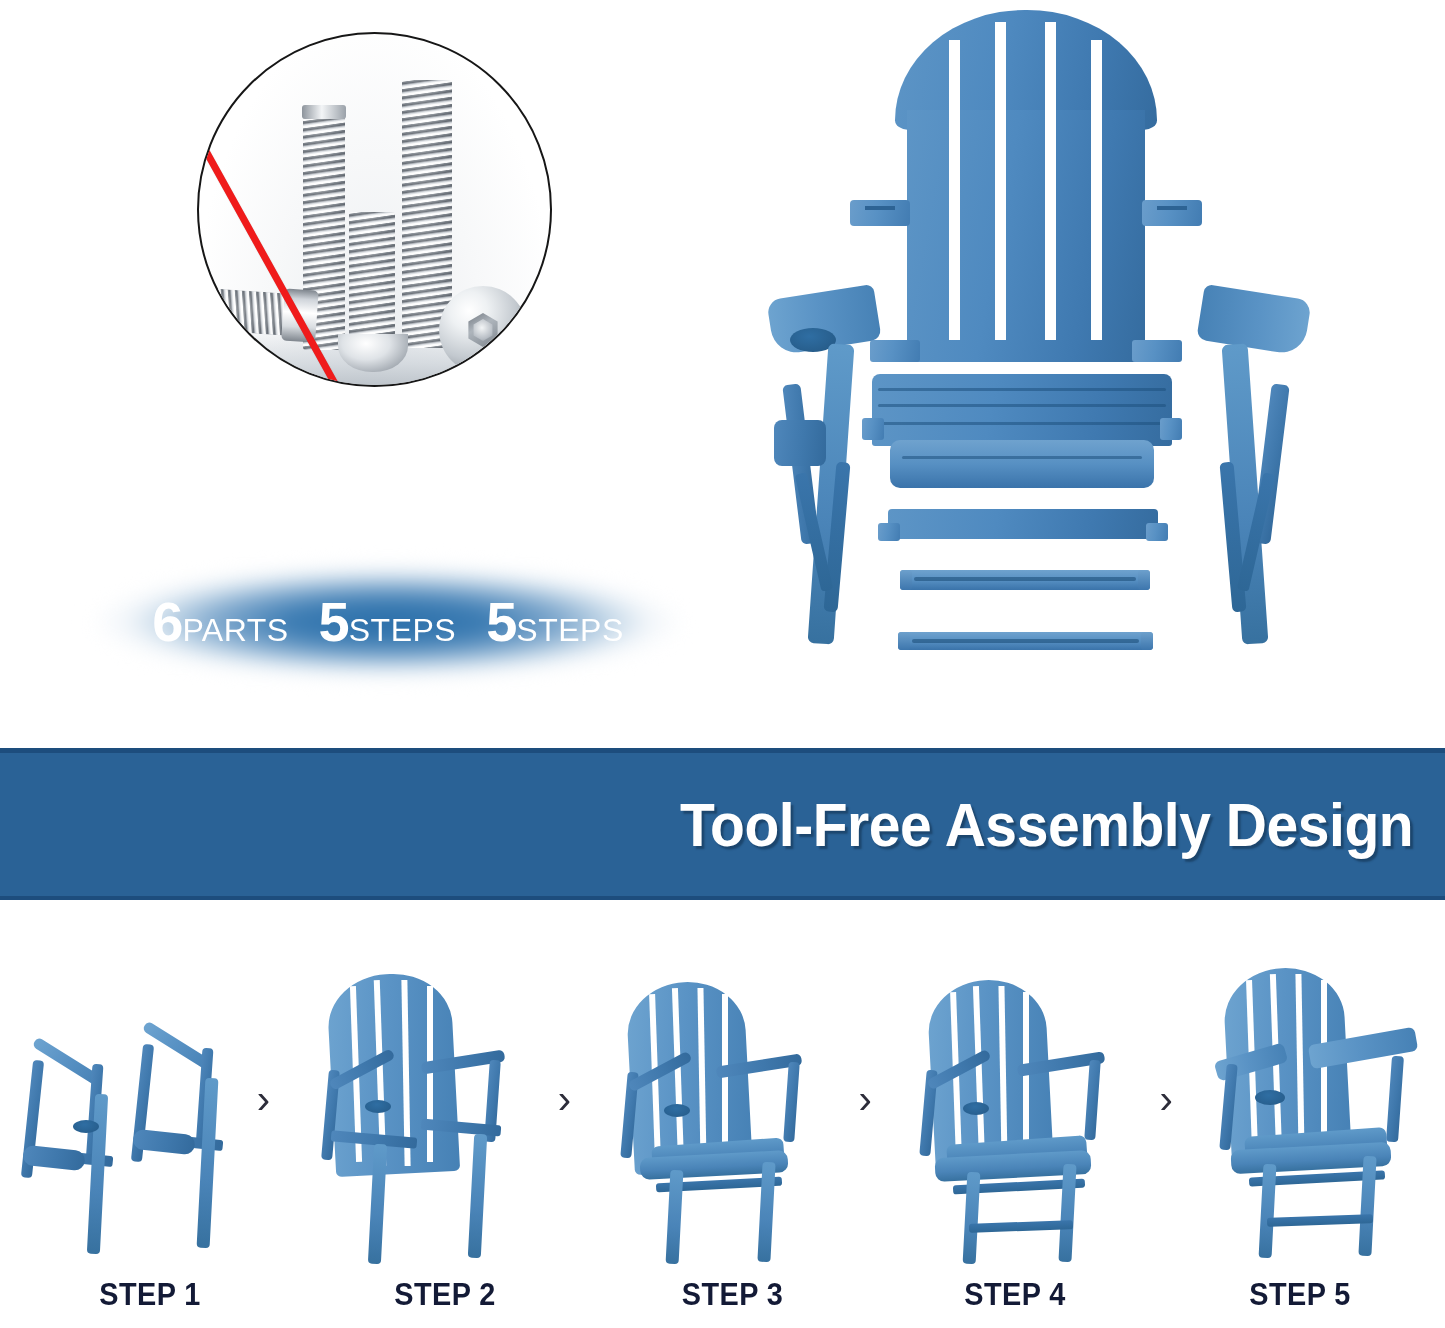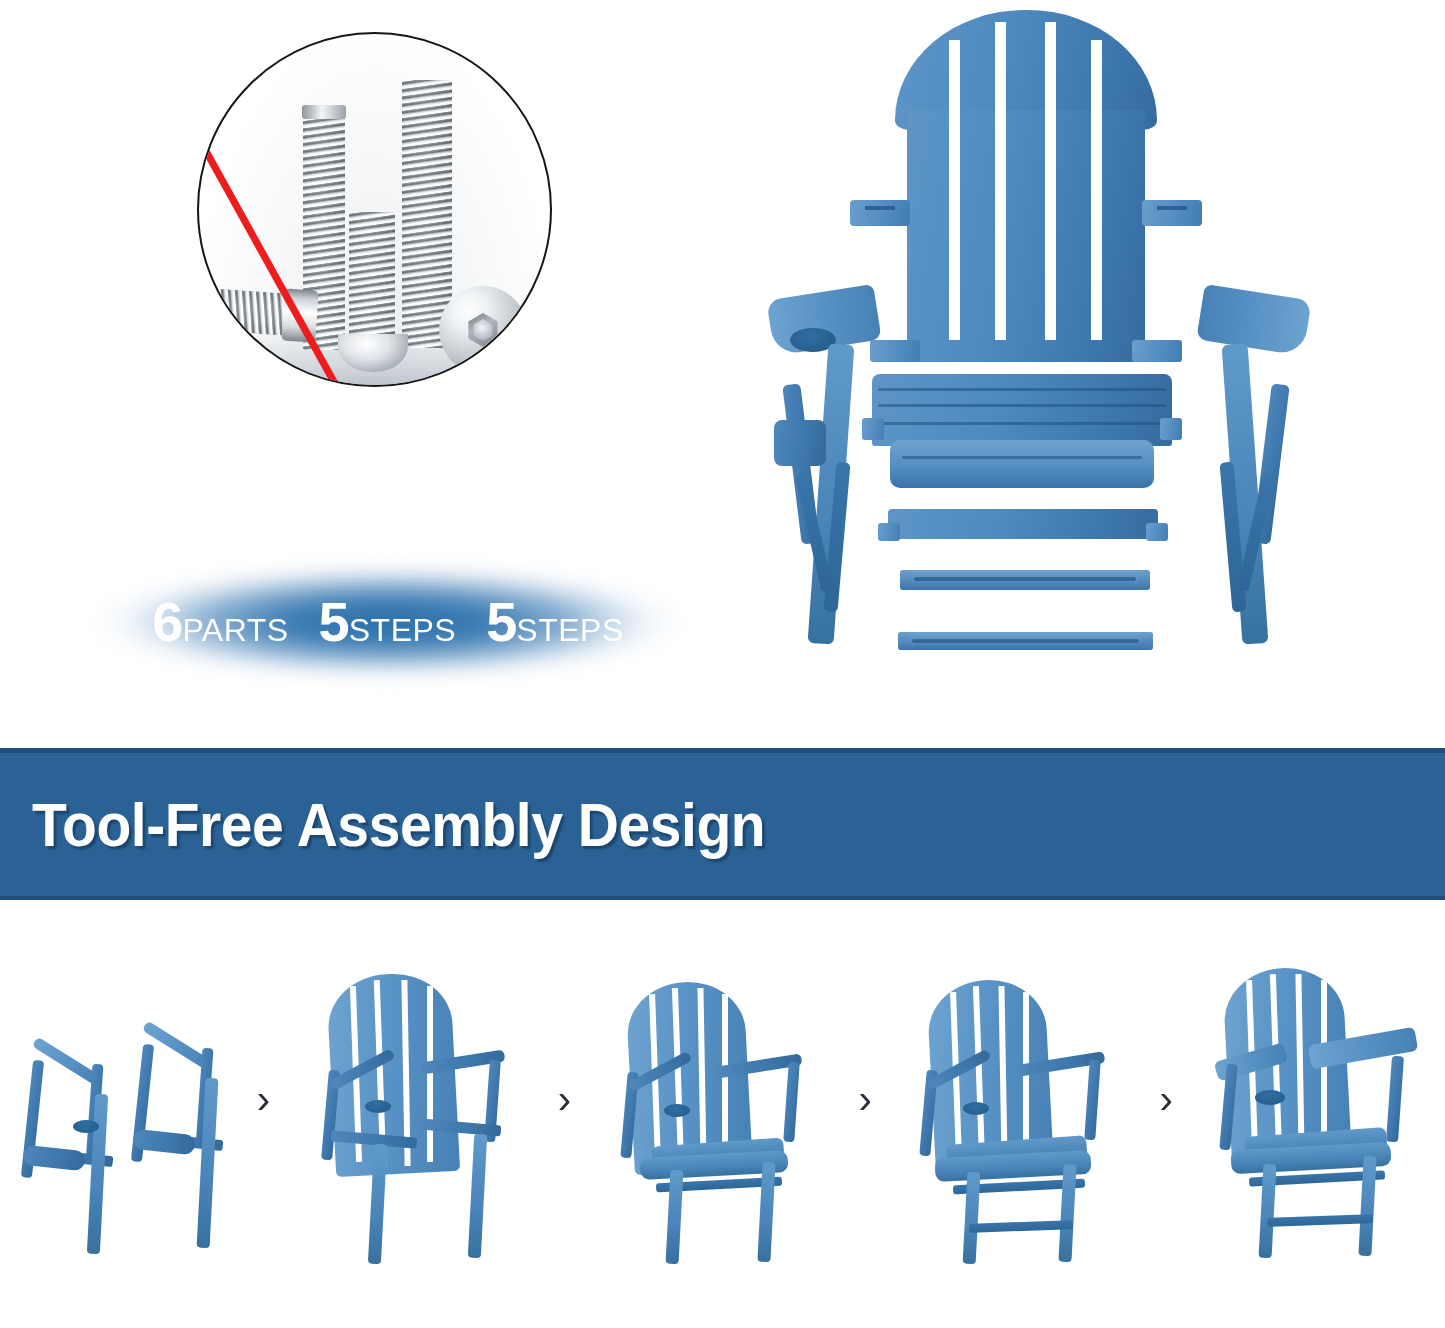--- a/index.html
+++ b/index.html
@@ -181,21 +181,21 @@
     background:rgba(28,78,122,.6); border-radius:2px; }
   .bar-cap{ position:absolute; top:0; width:12px; height:100%; border-radius:3px;
     background:linear-gradient(180deg,#6da0cc,#3d76ad); }
 
   
   #banner{
     position:absolute; left:0; top:748px; width:1445px; height:152px;
     background:#2a6296;
     border-top:5px solid #1d4d7d;
     border-bottom:4px solid #1d4d7d;
-    display:flex; align-items:center; justify-content:flex-start;
+    display:flex; align-items:center; justify-content:flex-end;
   }
   #banner-title{
     color:#ffffff; font-size:62px; font-weight:700; letter-spacing:-.5px;
     line-height:1; white-space:nowrap;
     transform:scaleX(.92); transform-origin:center;
     text-shadow:3px 3px 2px rgba(10,35,60,.45);
   }
 
   
   #steps-section{
@@ -477,14 +477,21 @@
         <div class="ch-rail sh4" style="left:40px; top:210px; width:136px; height:9px; transform:rotate(-3deg);"></div>
         <div class="ch-leg sh3" style="left:52px;  top:200px; width:13px; height:94px; transform:rotate(3deg);"></div>
         <div class="ch-leg sh3" style="left:152px; top:192px; width:13px; height:100px; transform:rotate(3deg);"></div>
         <div class="ch-rail sh4" style="left:58px;  top:252px; width:106px; height:9px; transform:rotate(-2deg);"></div>
         <div class="ch-cup" style="left:46px;  top:126px; width:30px; height:15px;"></div>
       </div>
     </div>
 
   </div>
 
+  <div id="labels-row">
+    <div class="step-label" id="lbl-1">STEP 1</div>
+    <div class="step-label" id="lbl-2">STEP 2</div>
+    <div class="step-label" id="lbl-3">STEP 3</div>
+    <div class="step-label" id="lbl-4">STEP 4</div>
+    <div class="step-label" id="lbl-5">STEP 5</div>
+  </div>
 
 </div>
 
 </body></html>

